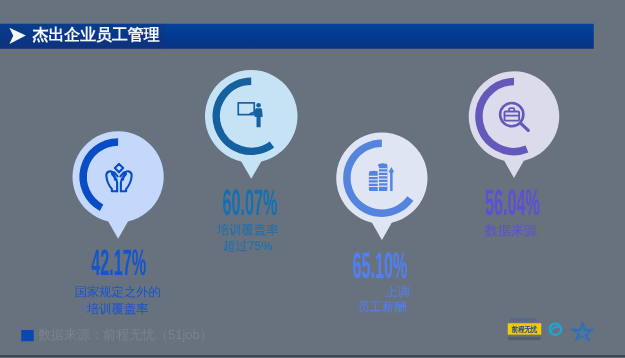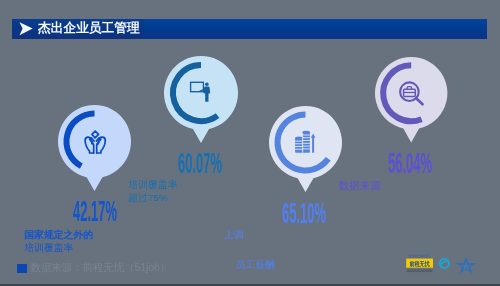--- a/index.html
+++ b/index.html
@@ -1,35 +1,35 @@
 <!DOCTYPE html>
 <html><head>
 <meta charset="utf-8">
 <style>
   html,body{margin:0;padding:0;}
   body{width:500px;height:286px;background:#68727E;overflow:hidden;
        font-family:"Liberation Sans",sans-serif;position:relative;}
   .stage{position:absolute;left:0;top:0;width:500px;height:286px;}
 
   
-  .titlebar{position:absolute;left:12px;top:19px;width:475px;height:19.5px;background:linear-gradient(180deg,#05439A 0%,#023A91 50%,#0B3484 100%);}
+  .titlebar{position:absolute;left:0;top:19px;width:475px;height:19.5px;background:linear-gradient(180deg,#05439A 0%,#023A91 50%,#0B3484 100%);}
   .titlebar-left{position:absolute;left:0;top:0;width:132px;height:19.5px;background:rgba(30,45,105,0.26);}
   .tb-arrow{position:absolute;left:7px;top:3px;width:14px;height:14px;}
   .tb-title{position:absolute;left:25.6px;top:2.2px;font-size:12.85px;color:#F4F8FD;
             font-weight:700;line-height:14px;white-space:nowrap;letter-spacing:0px;
             transform:scaleX(0.99);transform-origin:left center;}
 
   
   .bubble{position:absolute;}
   .bubble svg{display:block;}
 
   
   .pct{position:absolute;text-align:center;font-weight:700;white-space:nowrap;
        font-family:"Liberation Sans",sans-serif;line-height:1;}
-  .sub{position:absolute;text-align:left;white-space:nowrap;line-height:1;}
+  .sub{position:absolute;text-align:center;white-space:nowrap;line-height:1;}
 
   
   .fsq{position:absolute;left:17px;top:263.5px;width:9.5px;height:9.2px;background:#0B47B0;}
   .fsrc{position:absolute;left:30.5px;top:261px;font-size:10.4px;color:#7A838E;white-space:nowrap;}
   .bottomline{position:absolute;left:0;top:284.3px;width:500px;height:1.7px;background:#3E4750;}
 
   
   .logo{position:absolute;}
 </style>
 </head>
@@ -60,21 +60,21 @@
               C5.6 9.3 5.6 8.6 6.1 8.1 C6.6 7.6 7.4 7.7 7.9 8.3 L10.2 11.0"></path>
      <path d="M12.8 22.9 L17.0 22.9 L17.0 21.0 C19.2 18.6 21.0 14.8 21.4 10.9
               C21.6 8.9 20.5 7.3 18.8 7.0 C17.1 6.7 15.6 7.9 15.3 9.6 L14.4 13.7"></path>
      <path d="M12.8 22.9 L12.8 16.0 C12.8 14.2 13.4 12.9 14.6 11.7 L16.4 9.9
               C17.0 9.3 17.0 8.6 16.5 8.1 C16.0 7.6 15.2 7.7 14.7 8.3 L12.4 11.0"></path>
    </g>
      </g>
    </svg>
       </div>
       <div class="pct" style="left: 24.5px; top: 196.2px; width: 140px; font-size: 29.5px; color: rgb(18, 85, 206); transform: scaleX(0.438);">42.17%</div>
-      <div class="sub" style="left: 24.2px; top: 230px; width: 140px; font-size: 9.85px; color: rgb(18, 85, 206); font-weight: bold;">国家规定之外的</div>
+      <div class="sub" style="left: 24.2px; top: 230px; width: 140px; font-size: 9.85px; color: rgb(18, 85, 206);">国家规定之外的</div>
       <div class="sub" style="left: 24.2px; top: 242.6px; width: 140px; font-size: 9.85px; color: rgb(18, 85, 206);">培训覆盖率</div>
       <div class="bubble" style="left: 160.5px; top: 53.3px; width: 80px; height: 93px;">
    <svg width="80" height="93" viewBox="0 0 80 93">
      <path d="M 31.99 76.12 A 37 37 0 1 1 48.01 76.12 L 40 90.00 Z" fill="#C6E3F6"></path>
      <path d="M 40.00 12.00 A 28 28 0 1 0 56.56 62.58" fill="none" stroke="#15609E" stroke-width="6"></path>
      <g transform="translate(28.90,28.60)">
 
    <g>
      <rect x="0.7" y="0.7" width="12.8" height="9.4" fill="none" stroke="#15609E" stroke-width="1.35"></rect>
      <circle cx="16.95" cy="2.6" r="1.8" fill="#15609E"></circle>
@@ -106,22 +106,22 @@
    <g fill="none" stroke="#E0E5F3" stroke-width="0.95">
      <path d="M0.2 10.6 L7.9 10.6 M0.2 13.3 L7.9 13.3 M0.2 16.0 L7.9 16.0 M0.2 18.7 L7.9 18.7"></path>
      <path d="M7.6 4.5 L15.0 4.5 M7.6 7.2 L15.0 7.2 M7.6 10.0 L15.0 10.0
               M7.6 12.8 L15.0 12.8 M7.6 15.6 L15.0 15.6 M7.6 18.4 L15.0 18.4"></path>
      <path d="M7.75 2.4 L7.75 22.0"></path>
    </g>
      </g>
    </svg>
       </div>
       <div class="pct" style="left: 234.2px; top: 198.2px; width: 140px; font-size: 29.5px; color: rgb(80, 128, 245); transform: scaleX(0.438);">65.10%</div>
-      <div class="sub" style="left: 224px; top: 230.2px; width: 140px; font-size: 9.85px; color: rgb(80, 128, 245);">上调</div>
-      <div class="sub" style="left: 235.5px; top: 260px; width: 140px; font-size: 9.85px; color: rgb(80, 128, 245);">员工薪酬</div>
+      <div class="sub" style="left: 248px; top: 230.2px; width: 140px; font-size: 9.85px; color: rgb(80, 128, 245);">上调</div>
+      <div class="sub" style="left: 235.5px; top: 242px; width: 140px; font-size: 9.85px; color: rgb(80, 128, 245);">员工薪酬</div>
       <div class="bubble" style="left: 371.8px; top: 53.8px; width: 78.4px; height: 91.4px;">
    <svg width="78.4" height="91.4" viewBox="0.7999999999999972 0.7999999999999972 78.4 91.4">
      <path d="M 32.16 75.34 A 36.2 36.2 0 1 1 47.84 75.34 L 40 89.20 Z" fill="#DCDBEC"></path>
      <path d="M 40.00 12.00 A 28 28 0 1 0 50.37 66.01" fill="none" stroke="#6259BB" stroke-width="6"></path>
      <g transform="translate(27.00,27.50)">
 
    <g>
      <circle cx="11.2" cy="11.0" r="9.3" fill="none" stroke="#6259BB" stroke-width="2.1"></circle>
      <path d="M18.2 17.8 L24.4 23.6" stroke="#6259BB" stroke-width="2.6" stroke-linecap="round"></path>
      <rect x="5.4" y="8.5" width="11.7" height="7.3" rx="0.9" fill="none" stroke="#6259BB" stroke-width="1.5"></rect>

